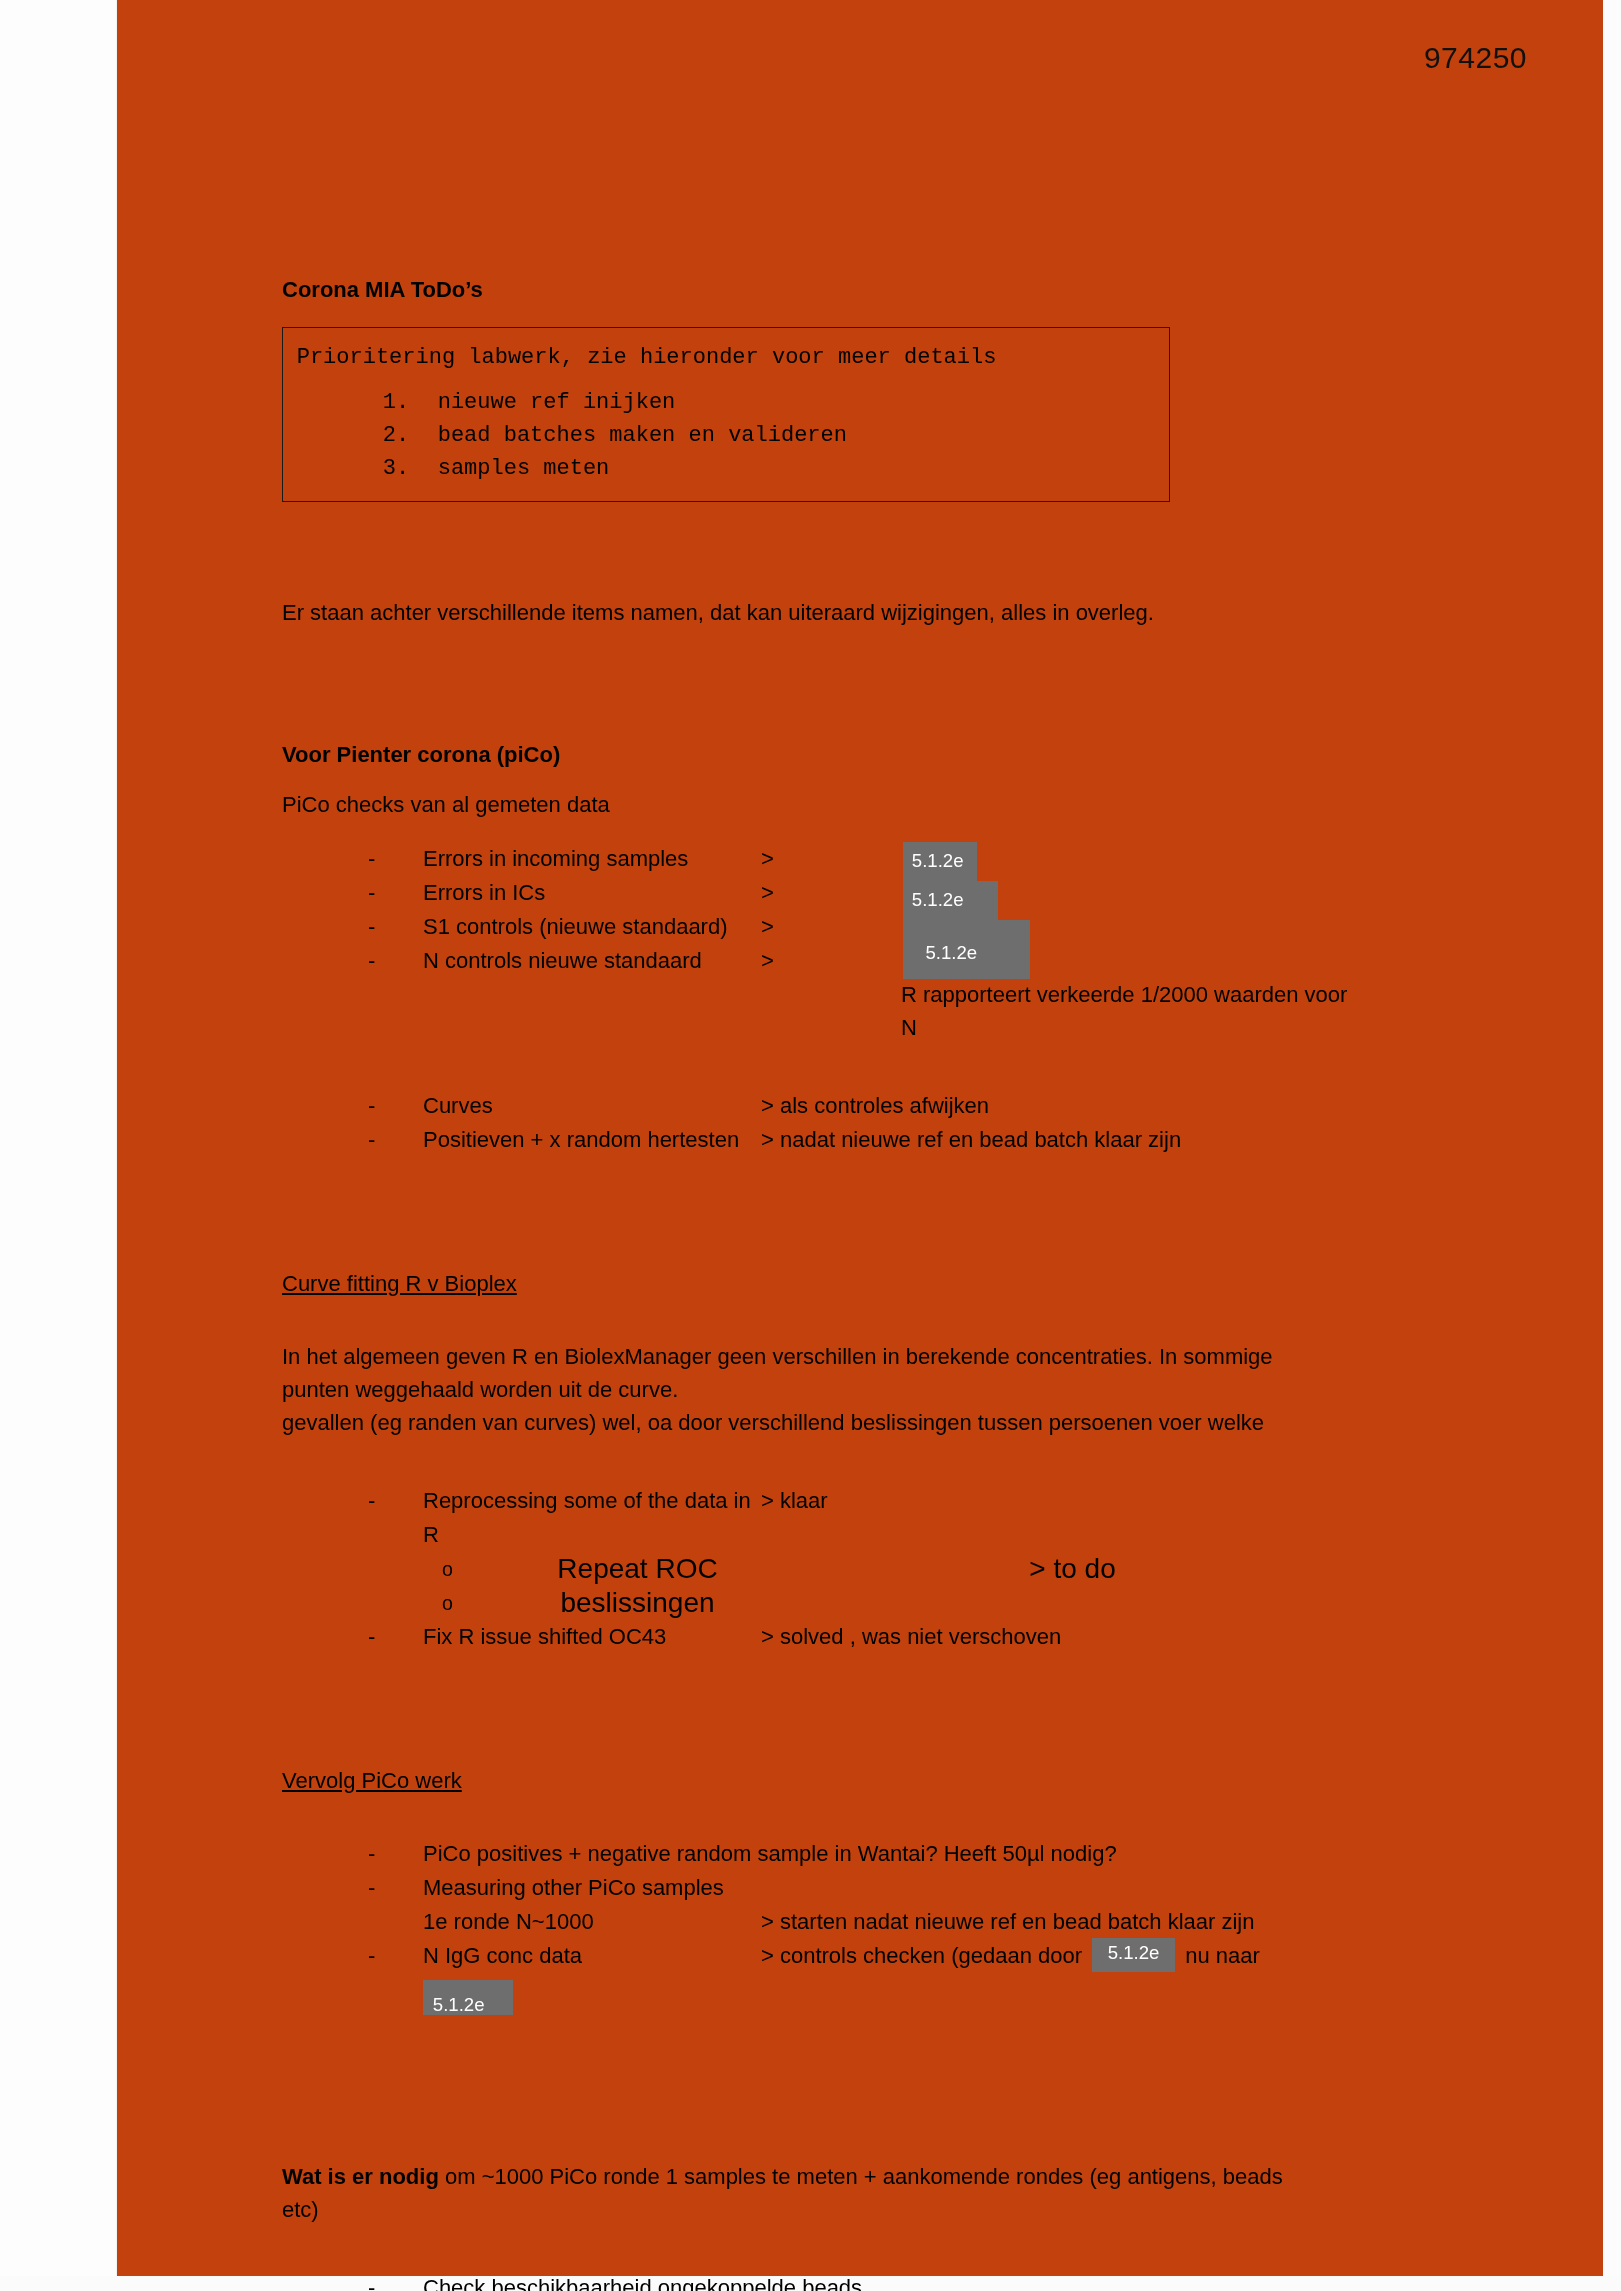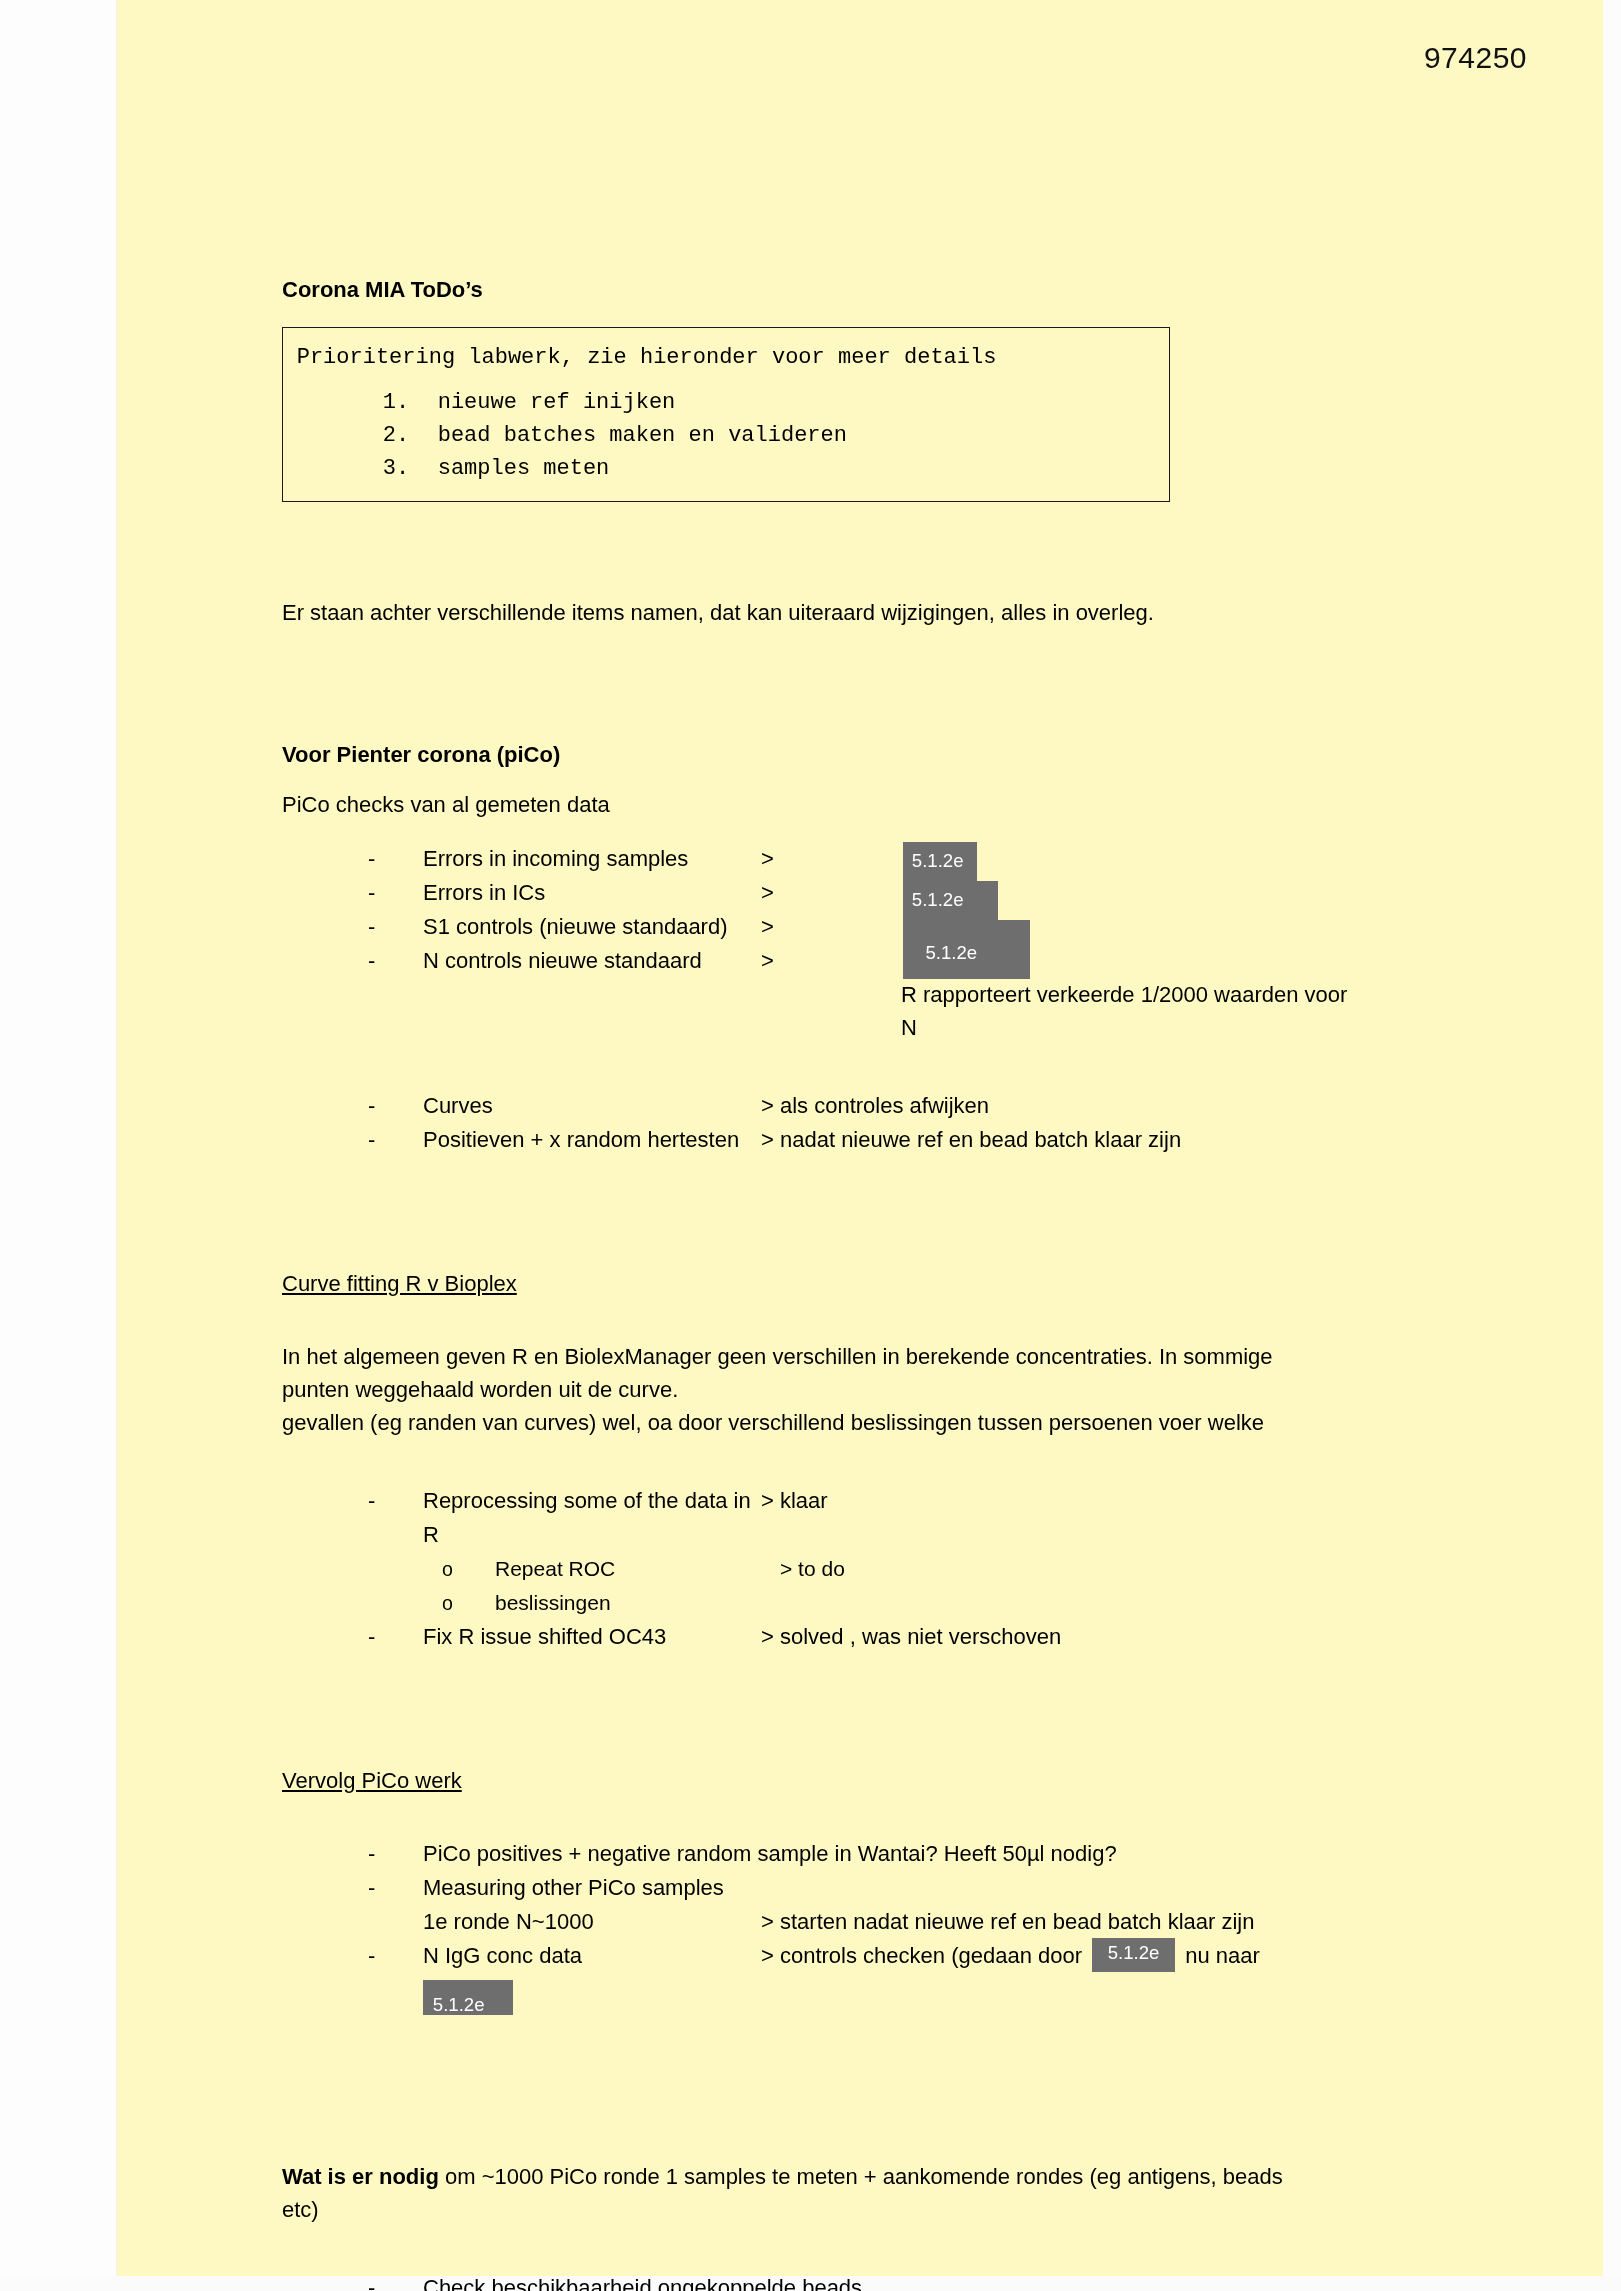--- a/index.html
+++ b/index.html
@@ -8,21 +8,21 @@
     background: #ffffff;
   }
   body {
     font-family: "Liberation Sans", sans-serif;
     color: #000000;
   }
   .page {
     position: relative;
     width: 1621px;
     height: 2292px;
-    background: #fef9c3;
+    background: #c2410c;
     overflow: hidden;
     box-sizing: border-box;
   }
   
   .scan-edge-left {
     position: absolute;
     left: 0; top: 0;
     width: 116px; height: 2292px;
     background: #fdfdfd;
     border-right: 1px solid #f2f2f2;
@@ -128,24 +128,25 @@
   }
   ul.dashlist li.nobullet::before { content: ""; }
 
   
   ul.circlelist {
     margin: 0;
     padding: 0 0 0 74px;
     list-style: none;
   }
   ul.circlelist > li {
-    font-size: 21px;
+    font-size: 28px;
     line-height: 34px;
     position: relative;
     padding-left: 53px;
+    text-align: center;
   }
   ul.circlelist > li::before {
     content: "o";
     position: absolute;
     left: 0;
     top: 0;
     font-size: 19.6px;
   }
 
   

